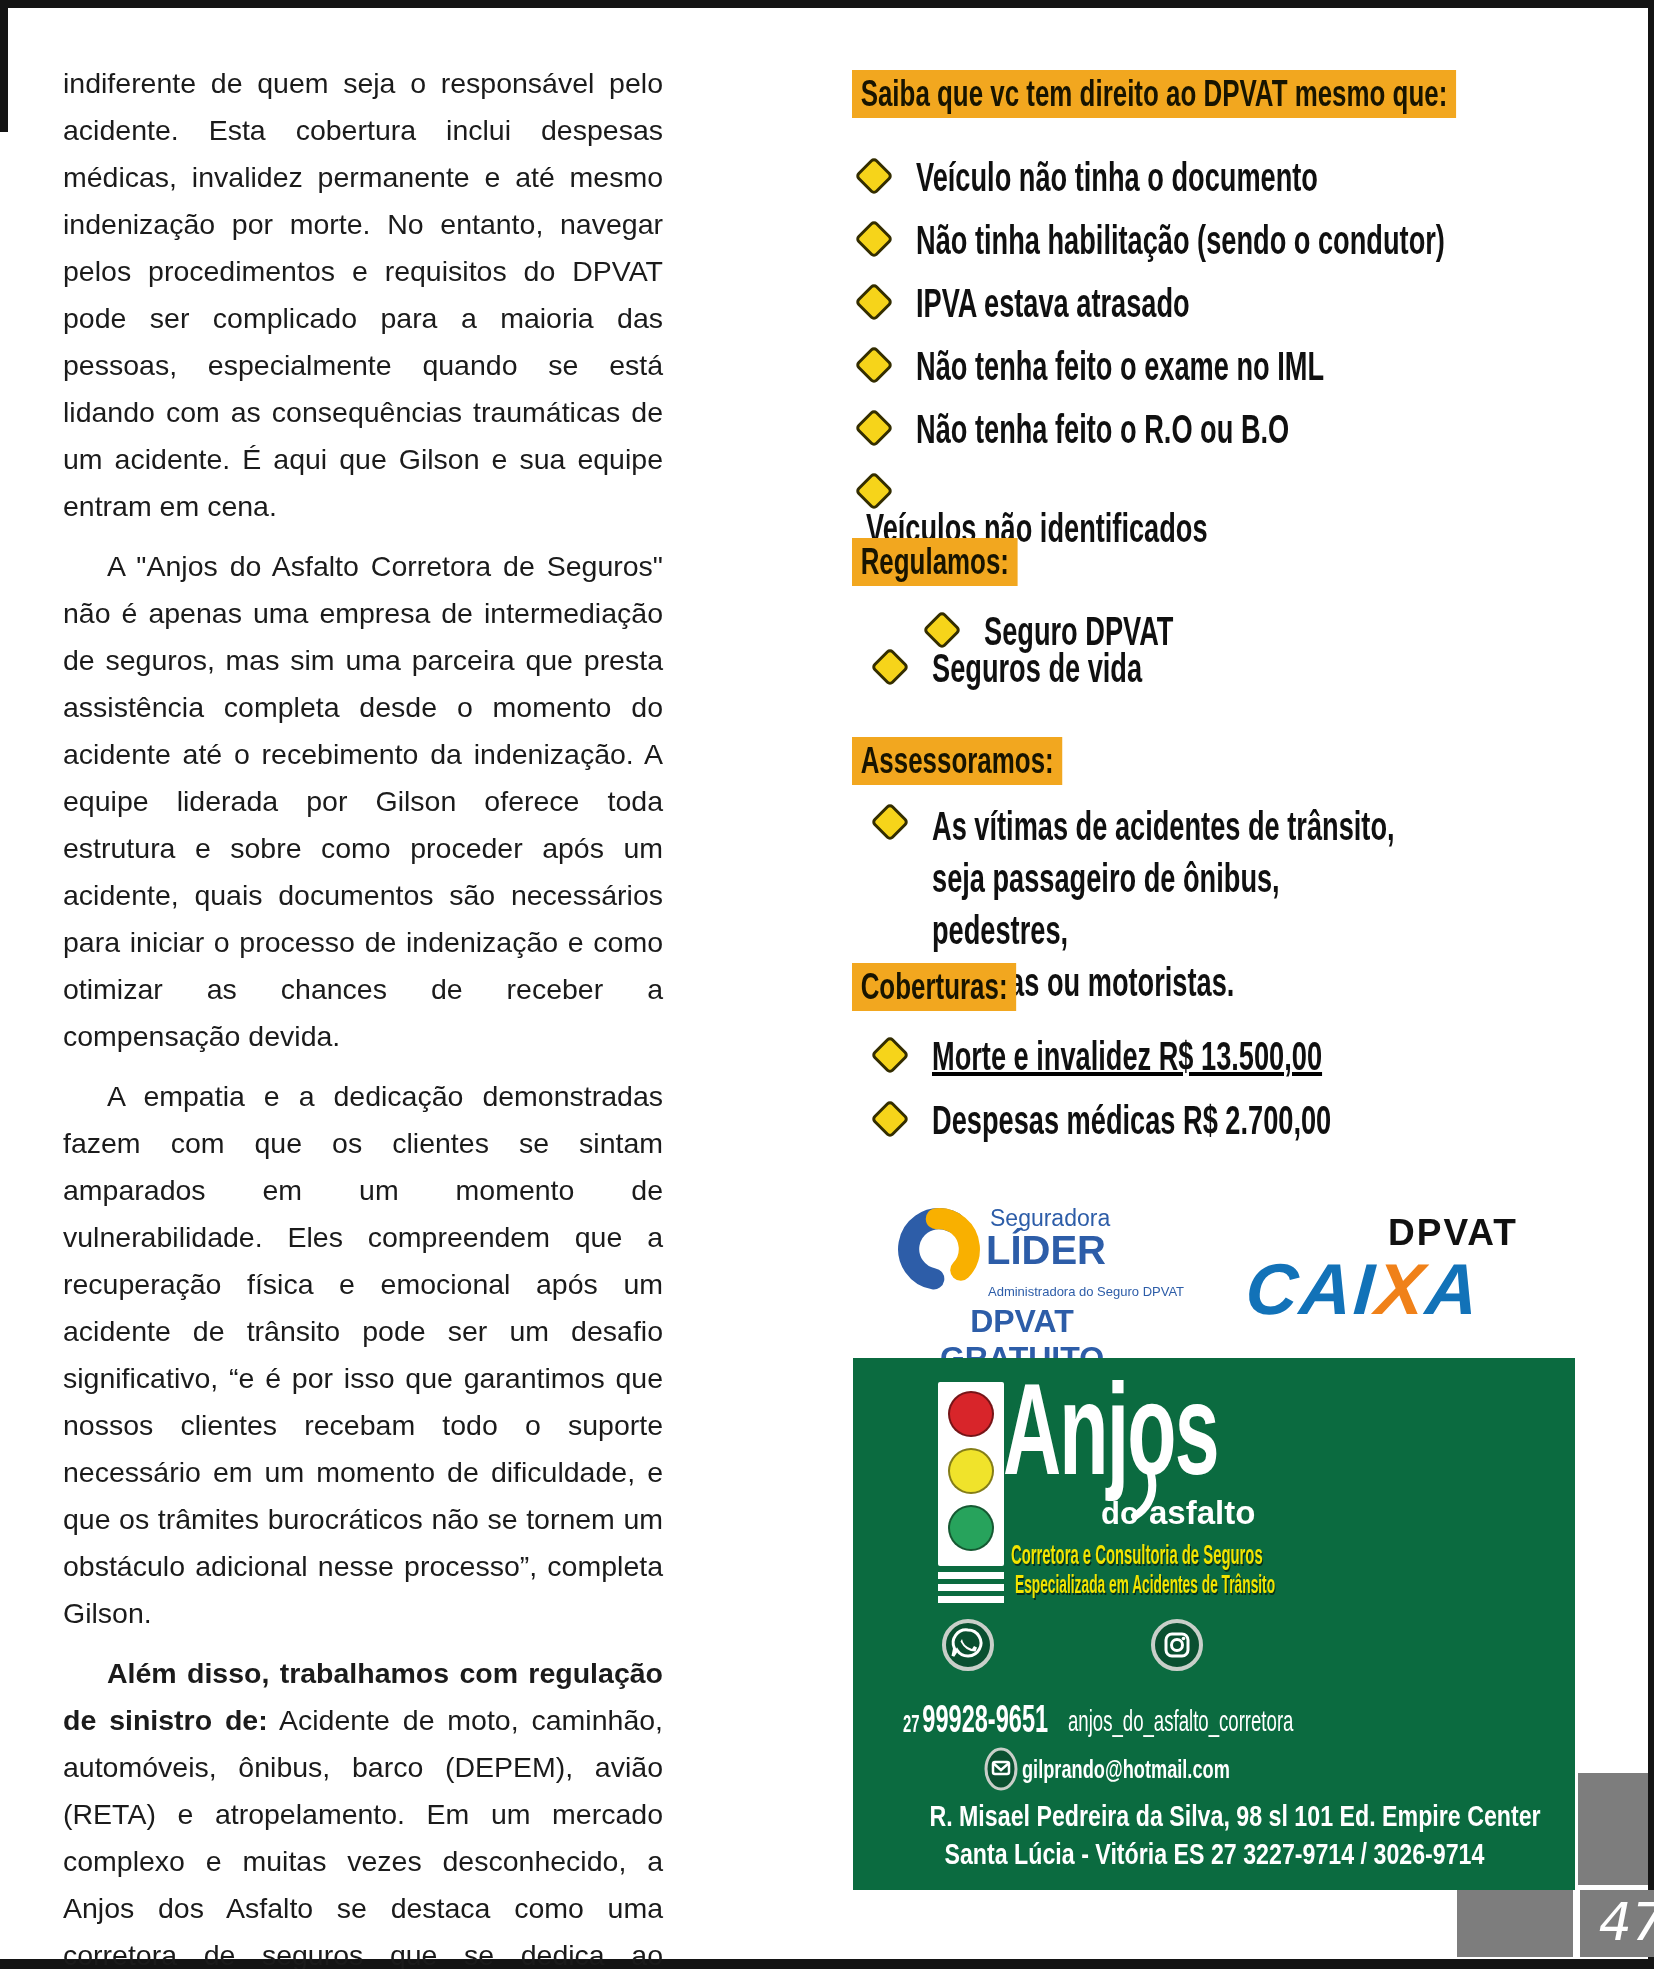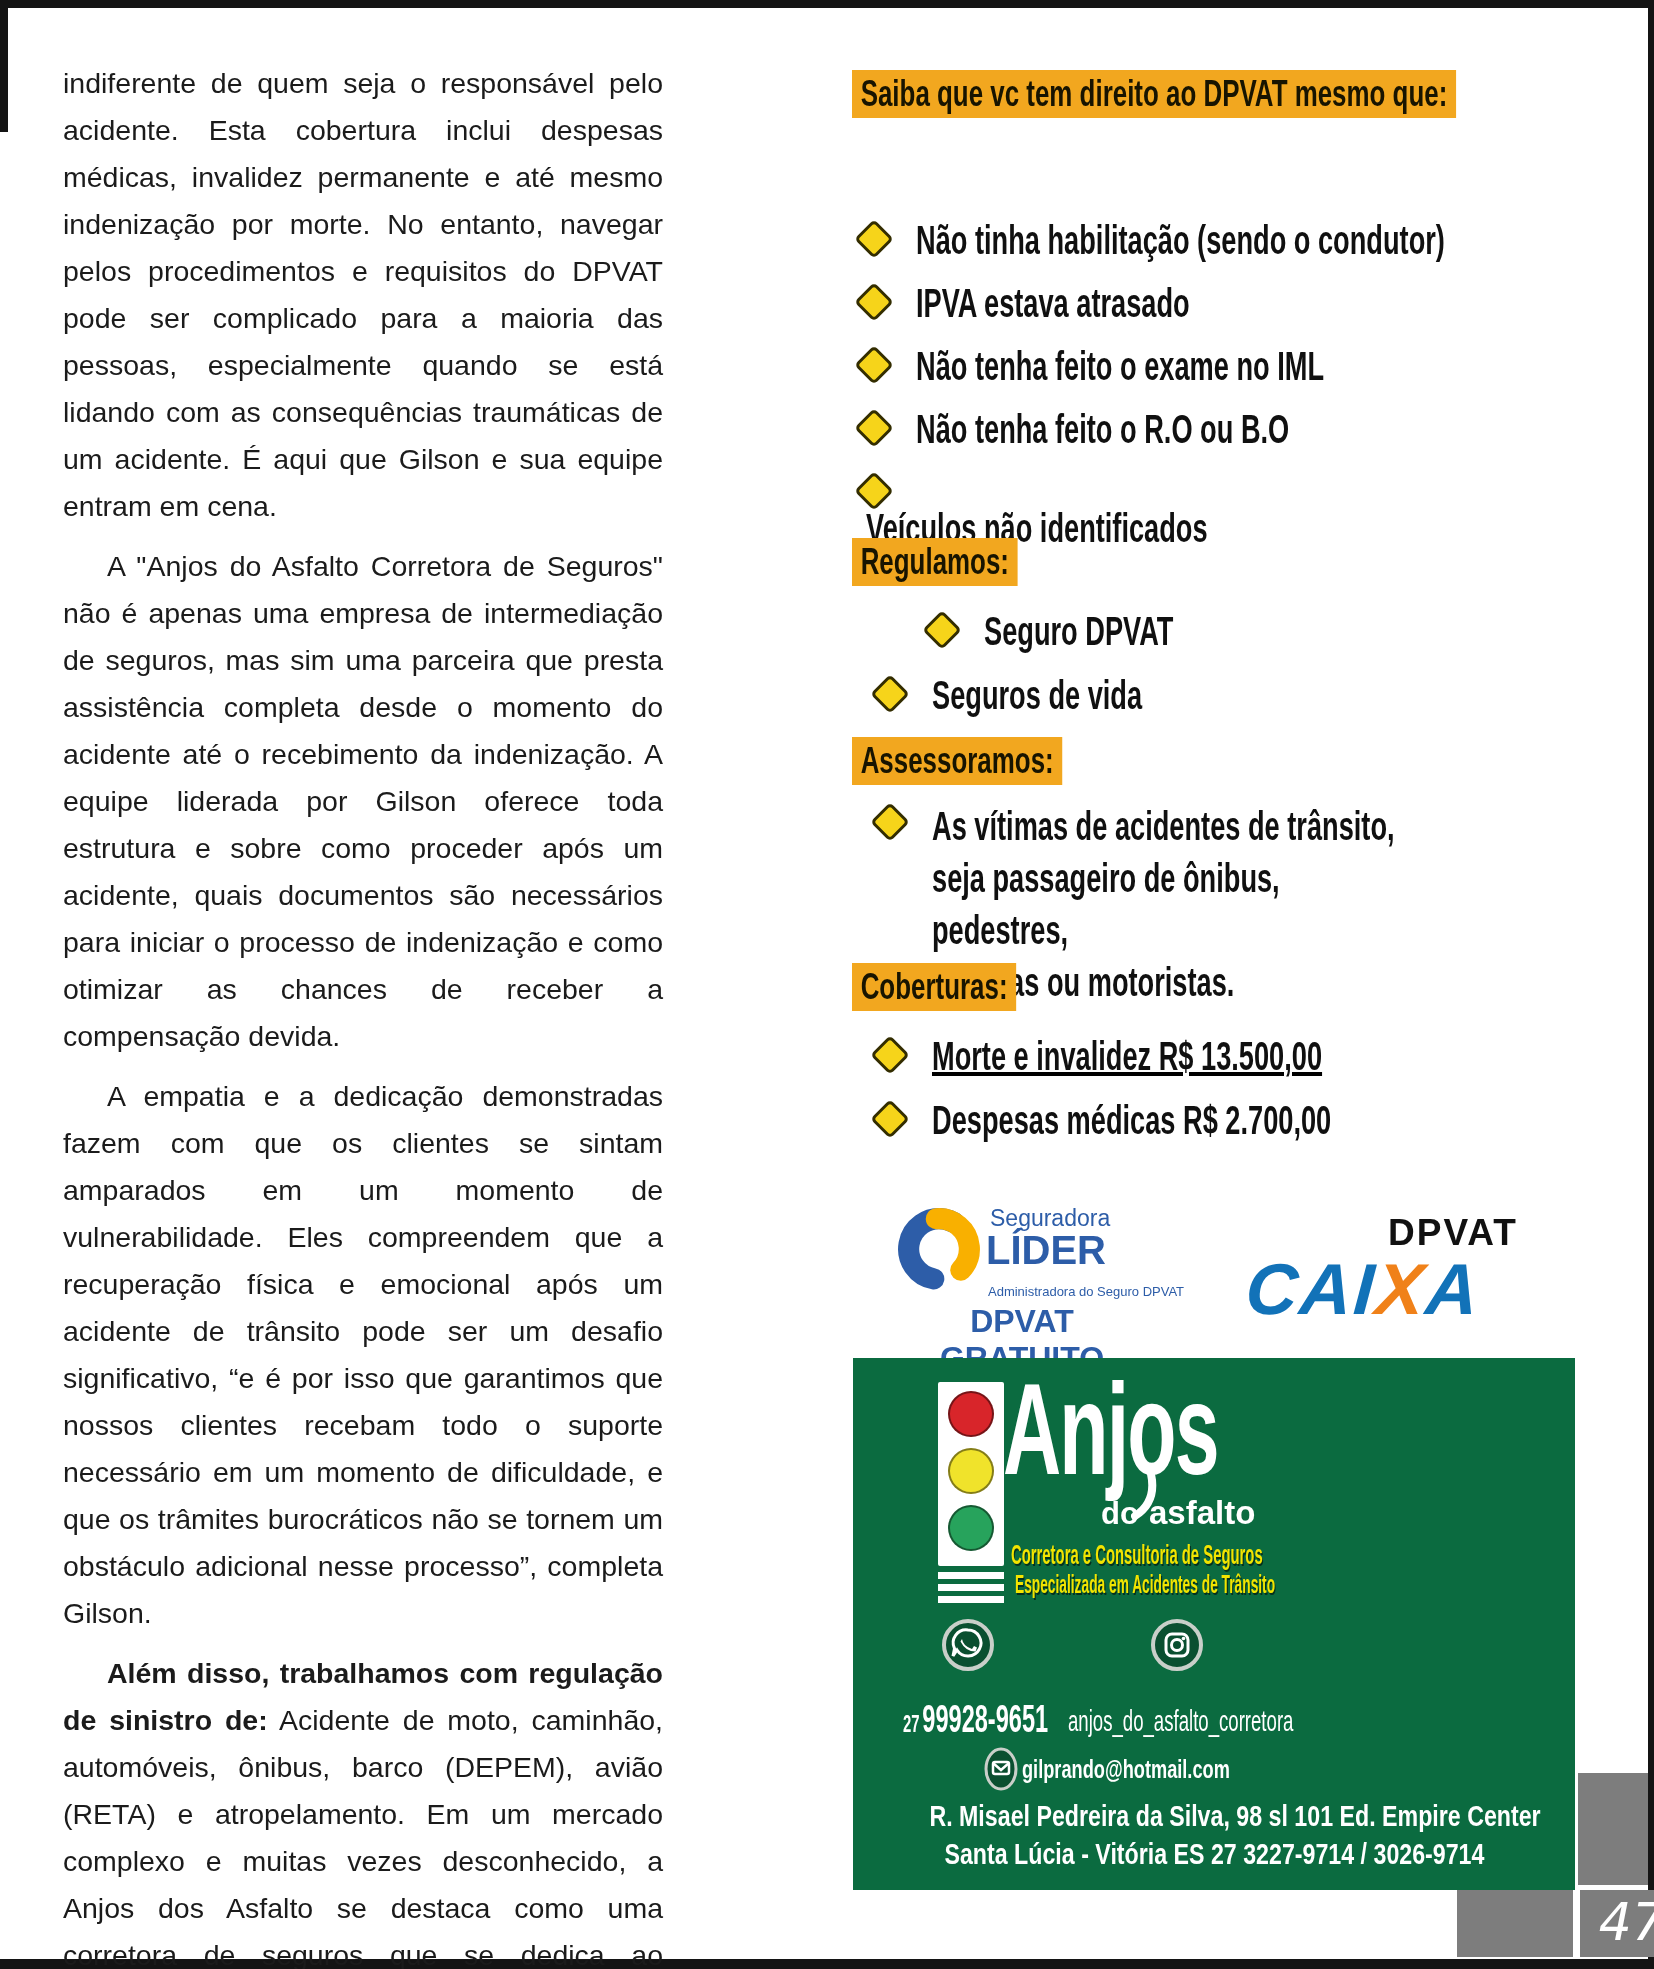--- a/index.html
+++ b/index.html
@@ -86,20 +86,24 @@
 
   <div class="article">
     <p>indiferente de quem seja o responsável pelo acidente. Esta cobertura inclui despesas médicas, invalidez permanente e até mesmo indenização por morte. No entanto, navegar pelos procedimentos e requisitos do DPVAT pode ser complicado para a maioria das pessoas, especialmente quando se está lidando com as consequências traumáticas de um acidente. É aqui que Gilson e sua equipe entram em cena.</p>
     <p class="ind">A "Anjos do Asfalto Corretora de Seguros" não é apenas uma empresa de intermediação de seguros, mas sim uma parceira que presta assistência completa desde o momento do acidente até o recebimento da indenização. A equipe liderada por Gilson oferece toda estrutura e sobre como proceder após um acidente, quais documentos são necessários para iniciar o processo de indenização e como otimizar as chances de receber a compensação devida.</p>
     <p class="ind">A empatia e a dedicação demonstradas fazem com que os clientes se sintam amparados em um momento de vulnerabilidade. Eles compreendem que a recuperação física e emocional após um acidente de trânsito pode ser um desafio significativo, “e é por isso que garantimos que nossos clientes recebam todo o suporte necessário em um momento de dificuldade, e que os trâmites burocráticos não se tornem um obstáculo adicional nesse processo”, completa Gilson.</p>
     <p class="ind"><strong>Além disso, trabalhamos com regulação de sinistro de:</strong><span> Acidente de moto, caminhão, automóveis, ônibus, barco (DEPEM), avião (RETA) e atropelamento. Em um mercado complexo e muitas vezes desconhecido, a Anjos dos Asfalto se destaca como uma corretora de seguros que se dedica ao processo de obtenção de indenizações após acidentes de trânsito, colocando-o como uma referência no setor de seguros no ES.</span></p>
   </div>
 
   <div class="bar" style="left:852px;top:70px;">Saiba que vc tem direito ao DPVAT mesmo que:</div>
 
+  <div class="rrow" style="top:154px;">
+    <span class="diamond"></span>
+    <span class="ritem">Veículo não tinha o documento</span>
+  </div>
   <div class="rrow" style="top:217px;">
     <span class="diamond"></span>
     <span class="ritem">Não tinha habilitação (sendo o condutor)</span>
   </div>
   <div class="rrow" style="top:280px;">
     <span class="diamond"></span>
     <span class="ritem">IPVA estava atrasado</span>
   </div>
   <div class="rrow" style="top:343px;">
     <span class="diamond"></span>
@@ -112,21 +116,21 @@
   <div class="rrow" style="top:469px;flex-direction:column;">
     <span class="diamond"></span>
     <span class="ritem">Veículos não identificados</span>
   </div>
 
   <div class="bar" style="left:852px;top:538px;">Regulamos:</div>
   <div class="rrow" style="top:608px;left:920px;">
     <span class="diamond"></span>
     <span class="ritem">Seguro DPVAT</span>
   </div>
-  <div class="rrow" style="top:672px;left:868px;text-align:center;">
+  <div class="rrow" style="top:645px;left:868px;text-align:center;">
     <span class="diamond"></span>
     <span class="ritem">Seguros de vida</span>
   </div>
 
   <div class="bar" style="left:852px;top:737px;">Assessoramos:</div>
   <div class="rrow" style="top:800px;left:868px;">
     <span class="diamond"></span>
     <span class="ritem multi">As vítimas de acidentes de trânsito,
 seja passageiro de ônibus, pedestres,
 ciclistas ou motoristas.</span>

